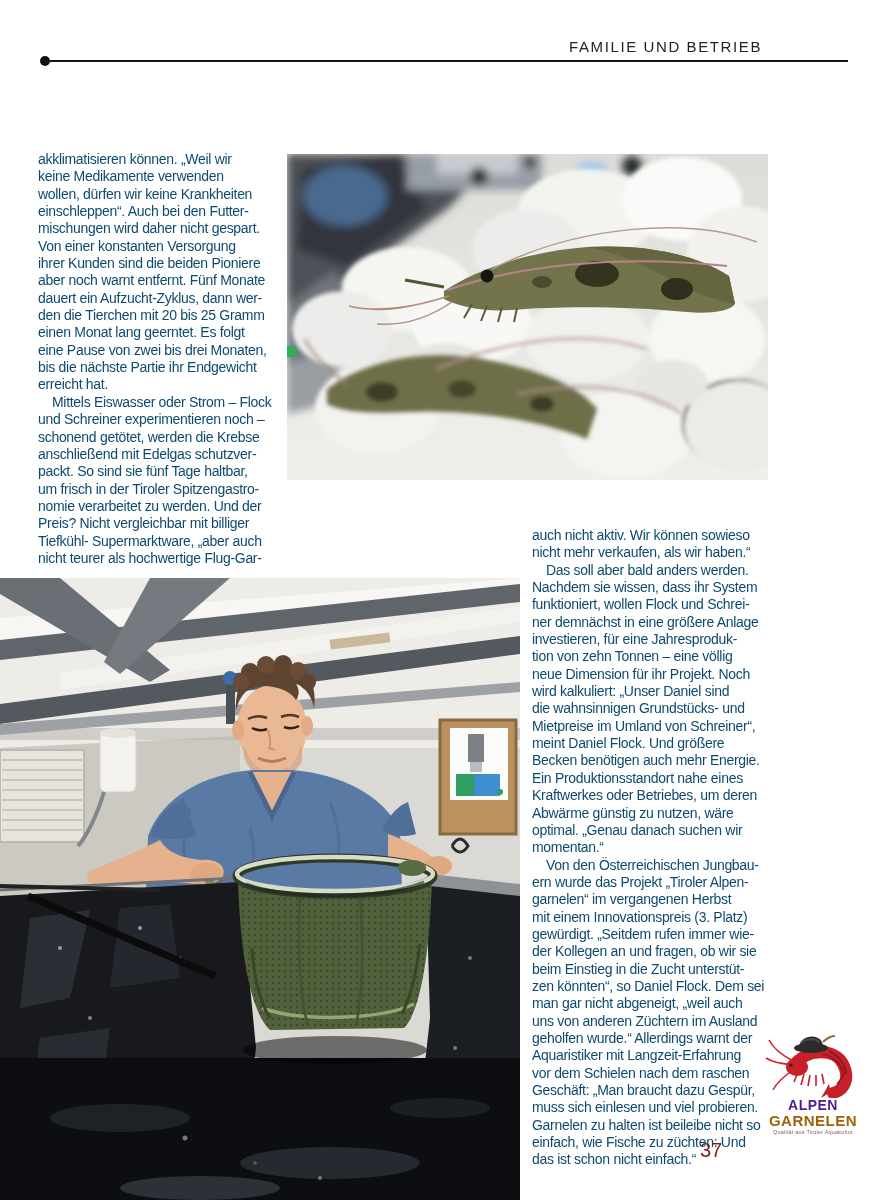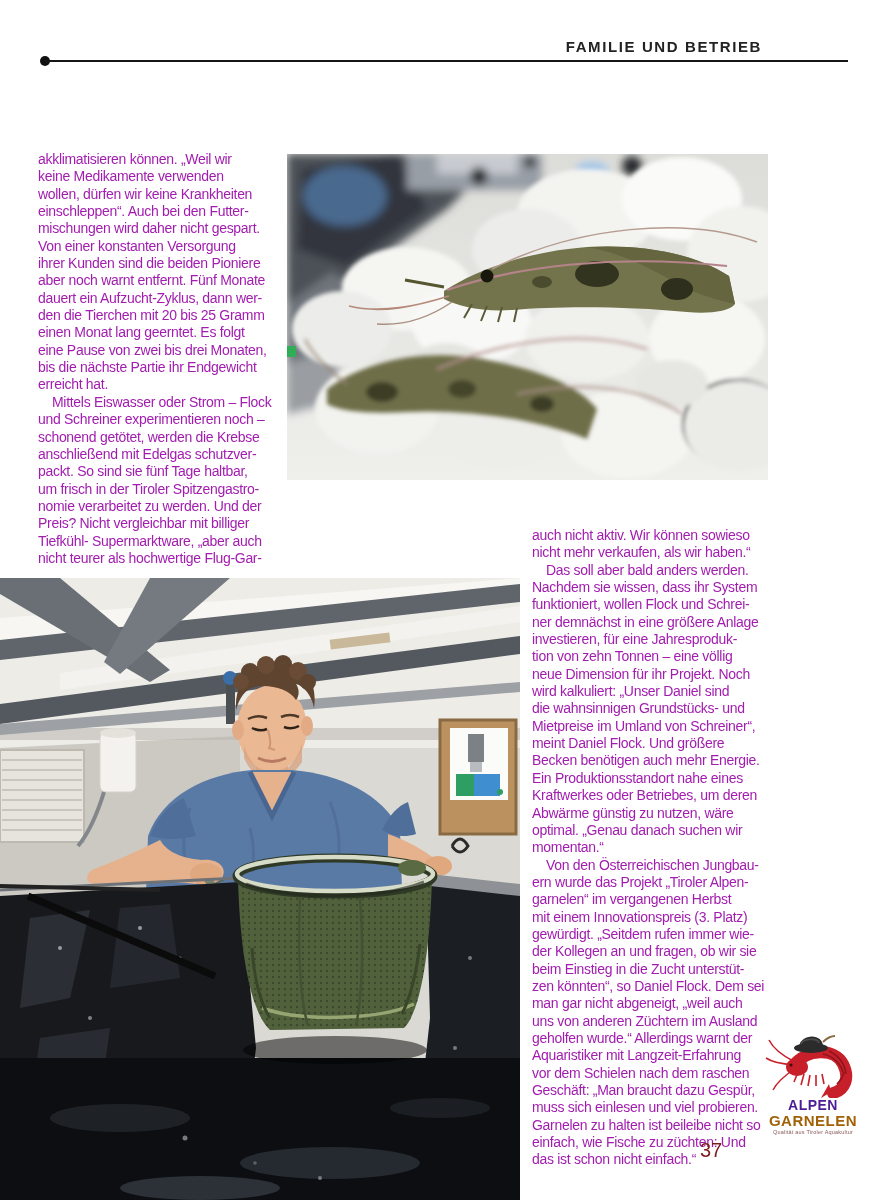--- a/index.html
+++ b/index.html
@@ -3,26 +3,26 @@
 <meta charset="utf-8">
 <style>
   html,body{margin:0;padding:0;background:#888;}
   #page{
     position:relative;width:888px;height:1200px;margin:0 auto;
     background:#ffffff;overflow:hidden;
     font-family:"Liberation Sans",sans-serif;
   }
   .hdr-title{
     position:absolute;top:38px;left:0;width:762px;text-align:right;
-    font-size:15px;letter-spacing:1.6px;color:#222;font-weight:700;
+    font-size:15px;letter-spacing:1.6px;color:#222;font-weight:400;
   }
   .hdr-rule{position:absolute;left:45px;top:60px;width:803px;height:2px;background:#151515;}
   .hdr-dot{position:absolute;left:40px;top:56px;width:10px;height:10px;border-radius:50%;background:#111;}
   .col{
-    position:absolute;color:#a21caf;font-size:14px;line-height:17.35px;
+    position:absolute;color:#0c4a6e;font-size:14px;line-height:17.35px;
     letter-spacing:-0.3px;white-space:nowrap;
   }
   .col .line{height:17.35px;}
   .col .line.indent{padding-left:14px;}
   #col-left{left:38px;top:151px;width:236px;}
   #col-middle{left:286px;top:489px;width:236px;}
   #col-right{left:532px;top:489px;width:236px;margin-top:38px;}
   .photo{position:absolute;overflow:hidden;background:#e8e8e5;}
   .photo svg{display:block;width:100%;height:100%;}
   #photo-top{left:287px;top:154px;width:481px;height:326px;}

